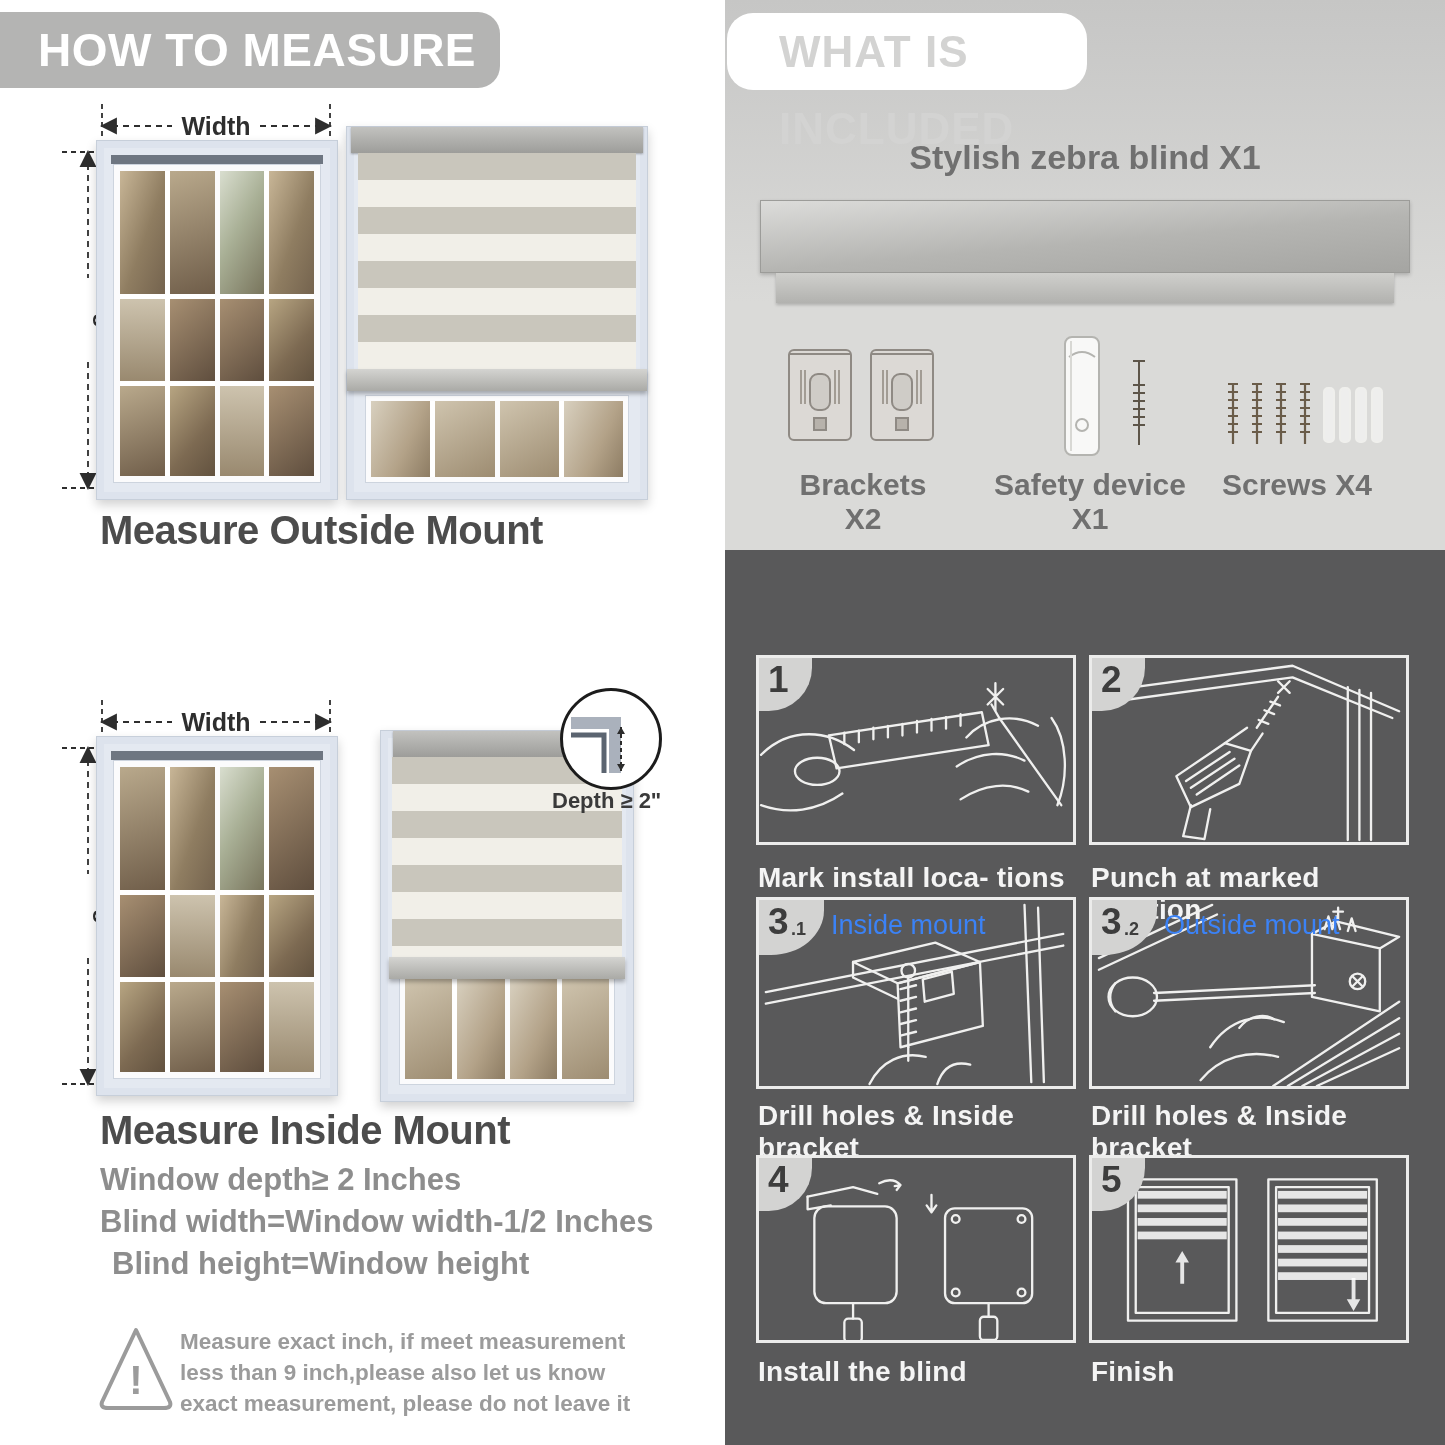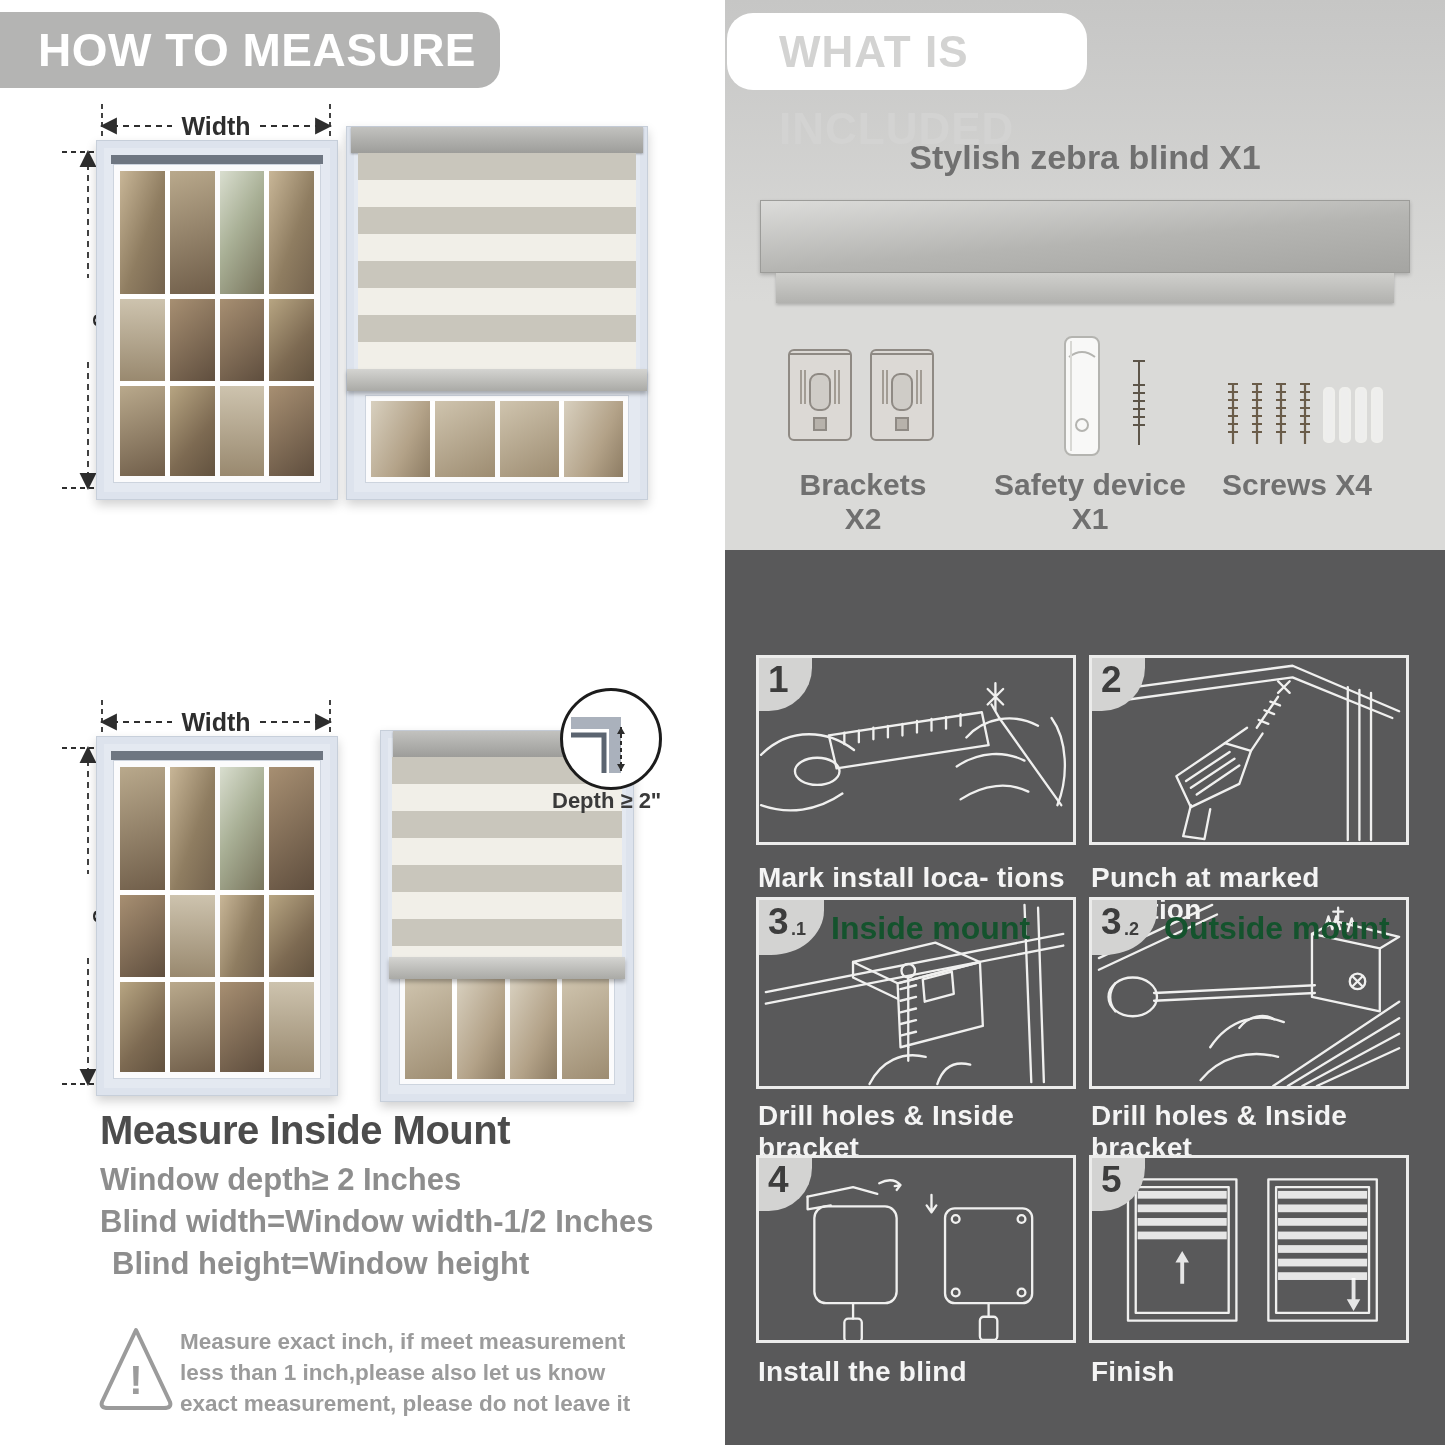--- a/index.html
+++ b/index.html
@@ -58,21 +58,21 @@
   .right-dark{left:725px;top:550px;width:720px;height:895px;background:var(--dark-section,#59595a);}
   .iom-box{left:725px;top:558px;width:587px;height:74px;background:#fff;border-radius:0 26px 26px 0;
     color:#454545;font-weight:bold;font-size:42px;line-height:74px;padding-left:36px;letter-spacing:.5px;box-sizing:border-box;}
 
   .panel{width:320px;height:190px;border:3px solid #ececeb;box-sizing:border-box;overflow:hidden;}
   .panel svg{position:absolute;inset:0;width:100%;height:100%;}
   .badge{position:absolute;top:-1px;left:-1px;width:54px;height:54px;background:#d3d3d2;border-radius:0 0 80% 0;}
   .badge.wide{width:66px;height:56px;}
   .badge .n{position:absolute;top:2px;left:10px;font-size:37px;font-weight:bold;color:#3d3d3d;}
   .badge .sub{position:absolute;top:20px;left:33px;font-size:18px;font-weight:bold;color:#3d3d3d;}
-  .plabel{position:absolute;top:10px;left:72px;color:#14532d;font-weight:bold;font-size:32px;}
+  .plabel{position:absolute;top:10px;left:72px;color:#3b82f6;font-weight:normal;font-size:27px;}
   .caption{font-size:28px;font-weight:bold;color:var(--caption-white,#f4f4f4);letter-spacing:.2px;}
 
   .lineart{stroke:#f0f0ef;stroke-width:2.4;fill:none;stroke-linecap:round;stroke-linejoin:round;}
 </style>
 </head>
 <body>
 
 <div id="page">
 
   <div class="abs htm-header">HOW TO MEASURE</div>
@@ -132,20 +132,21 @@
       <div class="bw-sash">
           <i class="pane bg2"></i>
           <i class="pane bg1"></i>
         </div>
     </div>
     <div class="bhead"></div>
     <div class="bstripes" style="height:216px"></div>
     <div class="brail" style="left:0;right:0;top:242px"></div>
   </div>
 
+  <div class="abs m-title" style="left:100px;top:508px">Measure Outside Mount</div>
 
   <svg class="abs" style="left:88px;top:692px" width="256" height="56">
     <g stroke="#2e2e2e" stroke-width="1.8" fill="#2e2e2e">
       <path d="M14 8 V52" stroke-dasharray="5 4" fill="none"></path>
       <path d="M242 8 V52" stroke-dasharray="5 4" fill="none"></path>
       <path d="M24 30 H84" stroke-dasharray="6 5" fill="none"></path>
       <path d="M172 30 H232" stroke-dasharray="6 5" fill="none"></path>
       <path d="M14 30 l14 -7 v14 Z"></path>
       <path d="M242 30 l-14 -7 v14 Z"></path>
     </g>
@@ -214,21 +215,21 @@
 
   <div class="abs m-title" style="left:100px;top:1108px">Measure Inside Mount</div>
   <div class="abs m-rule" style="left:100px;top:1162px">Window depth≥ 2 Inches</div>
   <div class="abs m-rule" style="left:100px;top:1204px">Blind width=Window width-1/2 Inches</div>
   <div class="abs m-rule" style="left:112px;top:1246px">Blind height=Window height</div>
 
   <svg class="abs" style="left:96px;top:1322px" width="80" height="92">
     <path d="M40 8 L74 80 Q76 86 68 86 L12 86 Q4 86 6 80 Z" stroke="#9b9b9b" stroke-width="4" fill="none" stroke-linejoin="round"></path>
     <text x="40" y="72" text-anchor="middle" font-size="40" font-weight="bold" fill="#9b9b9b">!</text>
   </svg>
-  <div class="abs note-text" style="left:180px;top:1326px;width:468px">Measure exact inch, if meet measurement less than 1 inch,please also let us know exact measurement, please do not leave it</div>
+  <div class="abs note-text" style="left:180px;top:1326px;width:468px">Measure exact inch, if meet measurement less than 9 inch,please also let us know exact measurement, please do not leave it</div>
 
   <div class="abs right-light"></div>
   <div class="abs wii-box">WHAT IS INCLUDED</div>
   <div class="abs product-label">Stylish zebra blind X1</div>
 
   <div class="abs headrail"></div>
   <div class="abs underrail"></div>
 
   <svg class="abs" style="left:783px;top:340px" width="160" height="112">
     <g stroke="#8f8a84" stroke-width="2" fill="#dcd9d5">

